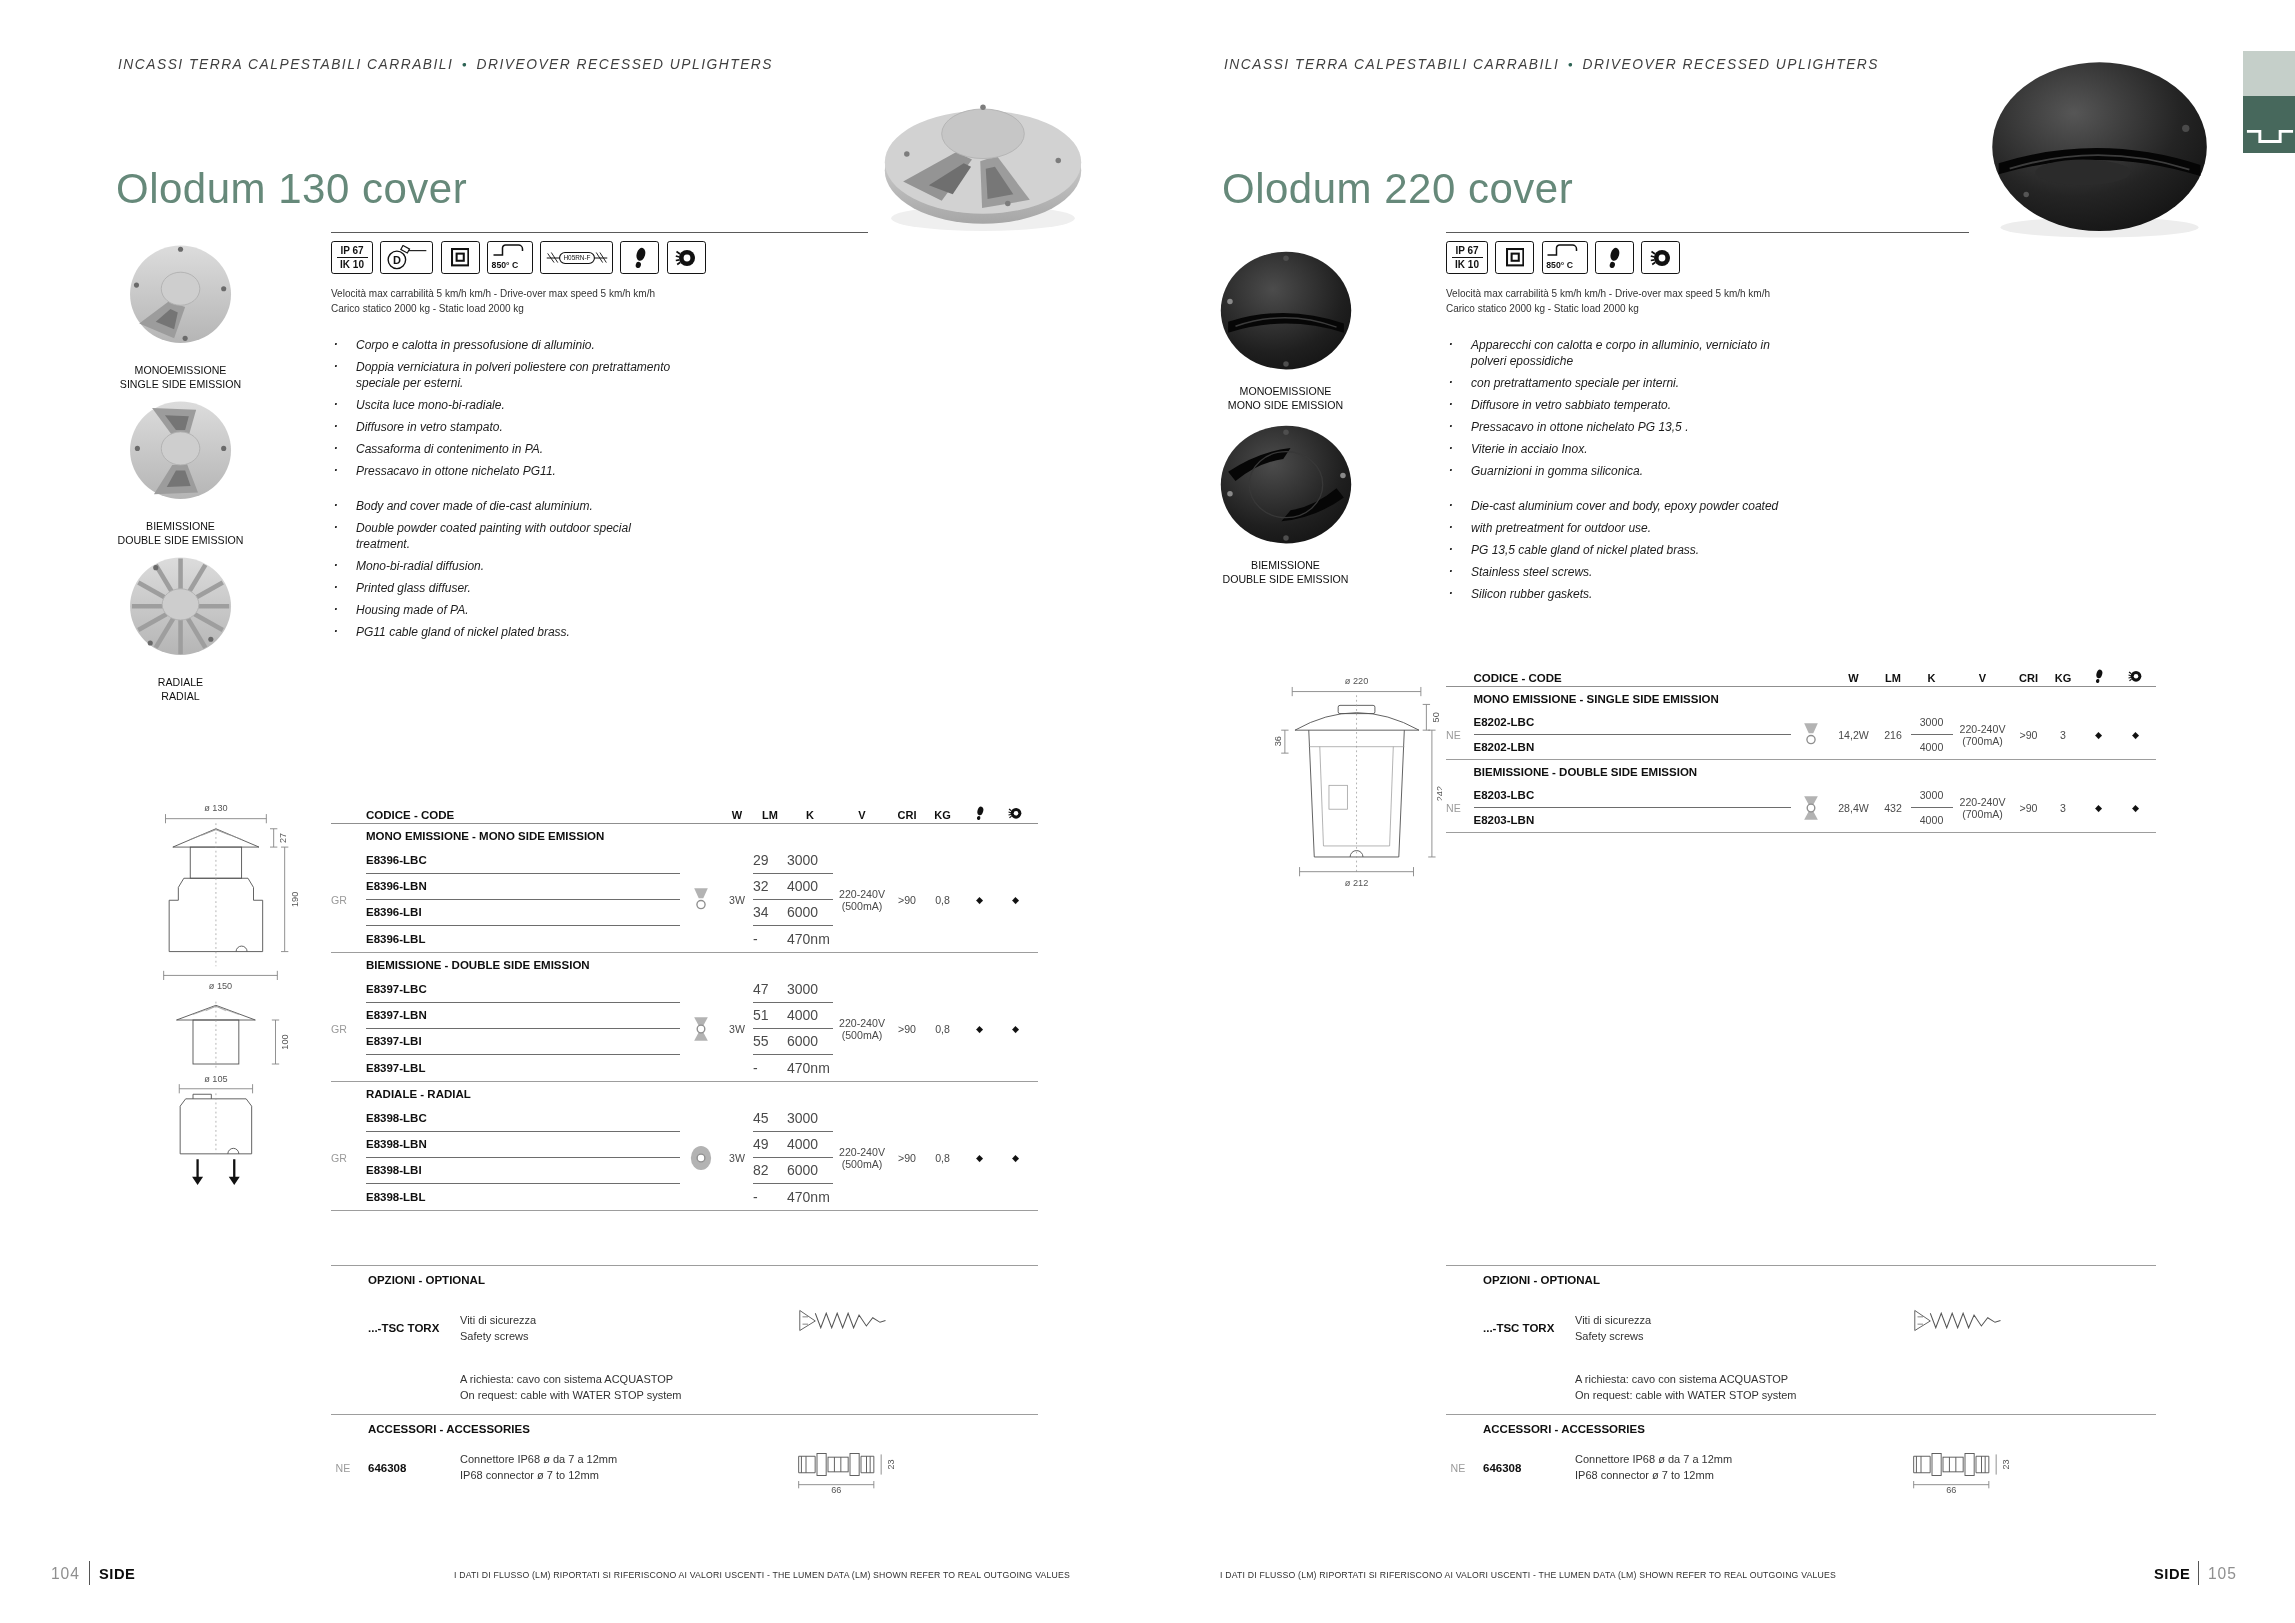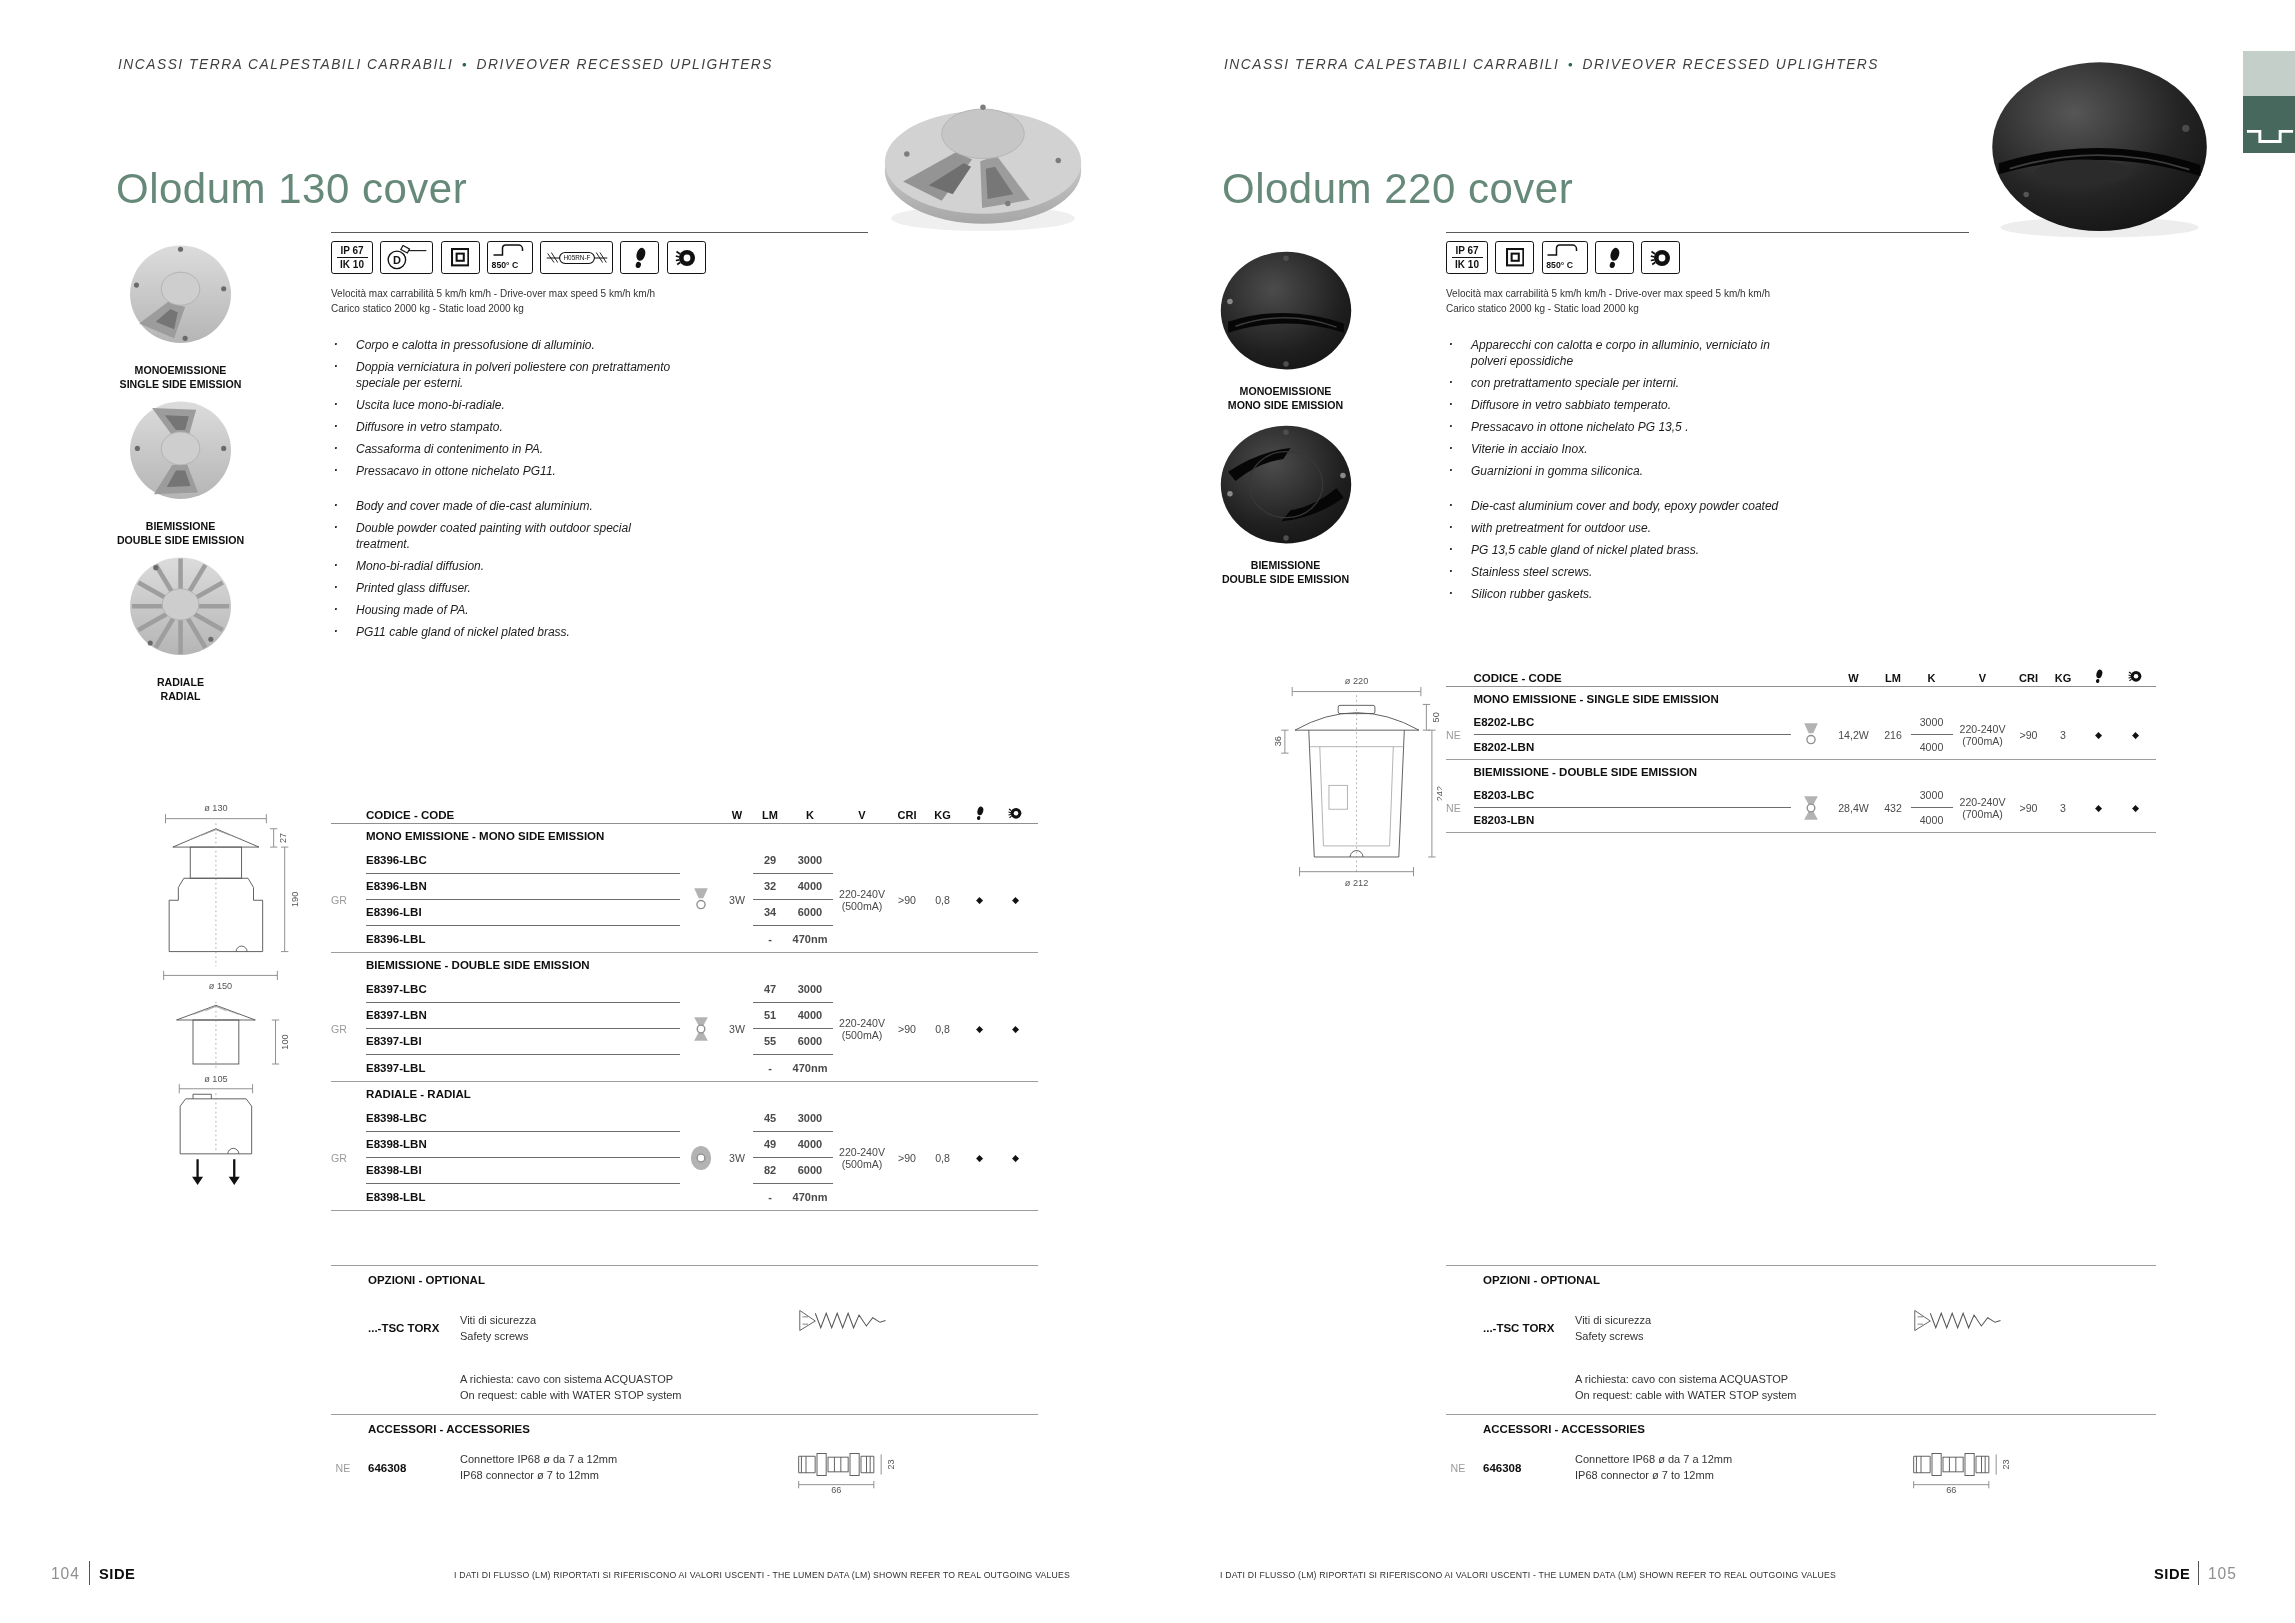--- a/index.html
+++ b/index.html
@@ -27,21 +27,21 @@
   .badge.cable { width:73px; }
   .badge.sym { width:39px; }
 
   .note-lines div { font-size:10px; color:#333; line-height:14.7px; }
 
   .blist { list-style:none; width:354px; }
   .blist li { position:relative; padding-left:25px; margin-bottom:6.4px; font-size:12px; line-height:15.6px; color:#1d1d1d;font-style:italic; }
   .blist li::before { content:"·"; position:absolute; left:2.8px; top:-0.9px; color:#1d1d1d; font-weight:bold; }
 
   .variant { position:absolute; width:165px; text-align:center; }
-  .variant .vlabel { margin-top:8.3px; font-weight:bold; font-size:10.6px; line-height:13.8px; color:#0f0f0f; }
+  .variant .vlabel { margin-top:8.3px; font-weight:normal; font-size:10.6px; line-height:13.8px; color:#0f0f0f; }
 
   .tgrid { display:grid; }
   .tgrid-l { grid-template-columns:35px 314px 41px 32px 34px 46px 58px 32px 39px 35px 37px; }
   .tgrid-r { grid-template-columns:27.5px 317px 41px 44px 35px 42px 60px 32px 37px 34px 40px; }
   .thead { align-items:end; padding-bottom:2px; border-bottom:1.8px solid #8f8f8f; }
   .thead .hcode { grid-column:2; font-weight:bold; font-size:11.5px; color:#0f0f0f; }
   .thead .hnum { font-weight:bold; font-size:11px; color:#0f0f0f; text-align:center; }
   .thead .hicon { display:flex; justify-content:center; align-items:flex-end; }
   .c4{grid-column:4}.c5{grid-column:5}.c6{grid-column:6}.c7{grid-column:7}.c8{grid-column:8}.c9{grid-column:9}.c10{grid-column:10}.c11{grid-column:11}
 
@@ -50,21 +50,21 @@
   .sect-r { grid-template-rows:24px repeat(2,24px); }
   .stitle { grid-column:2 / 12; grid-row:1; align-self:center; font-weight:bold; font-size:11.5px; color:#0f0f0f; }
   .fin { grid-column:1; color:#9a9a9a; font-size:10.6px; align-self:center; justify-self:start; }
   .code { grid-column:2; display:flex; align-items:center; border-bottom:0.9px solid #6d6d6d; font-weight:bold; font-size:11.5px; color:#0f0f0f; }
   .code.last { border-bottom:none; }
   .eicon { grid-column:3; display:flex; align-items:center; justify-content:center; }
   .ccell { display:flex; align-items:center; justify-content:center; font-size:10.6px; color:#4a4a4a; text-align:center; }
   .wcell { grid-column:4; }
   .lmk { grid-column:5 / 7; display:grid; grid-template-columns:34px 46px; align-items:center; border-bottom:0.9px solid #6d6d6d; }
   .lmk.last { border-bottom:none; }
-  .lmk span { text-align:center; font-size:11px; color:#4a4a4a;font-weight:bold; }
+  .lmk span { font-size:14px; color:#4a4a4a; }
   .lmcell { grid-column:5; }
   .kcell { grid-column:6; border-bottom:0.9px solid #6d6d6d; }
   .kcell.last { border-bottom:none; }
   .vcell { grid-column:7; flex-direction:column; line-height:12px; }
   .cricell{grid-column:8}.kgcell{grid-column:9}.d1cell{grid-column:10}.d2cell{grid-column:11}
   .dia { font-size:9.2px; color:#111; }
   .row1{grid-row:2}.row2{grid-row:3}.row3{grid-row:4}.row4{grid-row:5}
   .spn4{grid-row:2 / span 4}.spn2{grid-row:2 / span 2}
 
   .optblock { position:absolute; }

